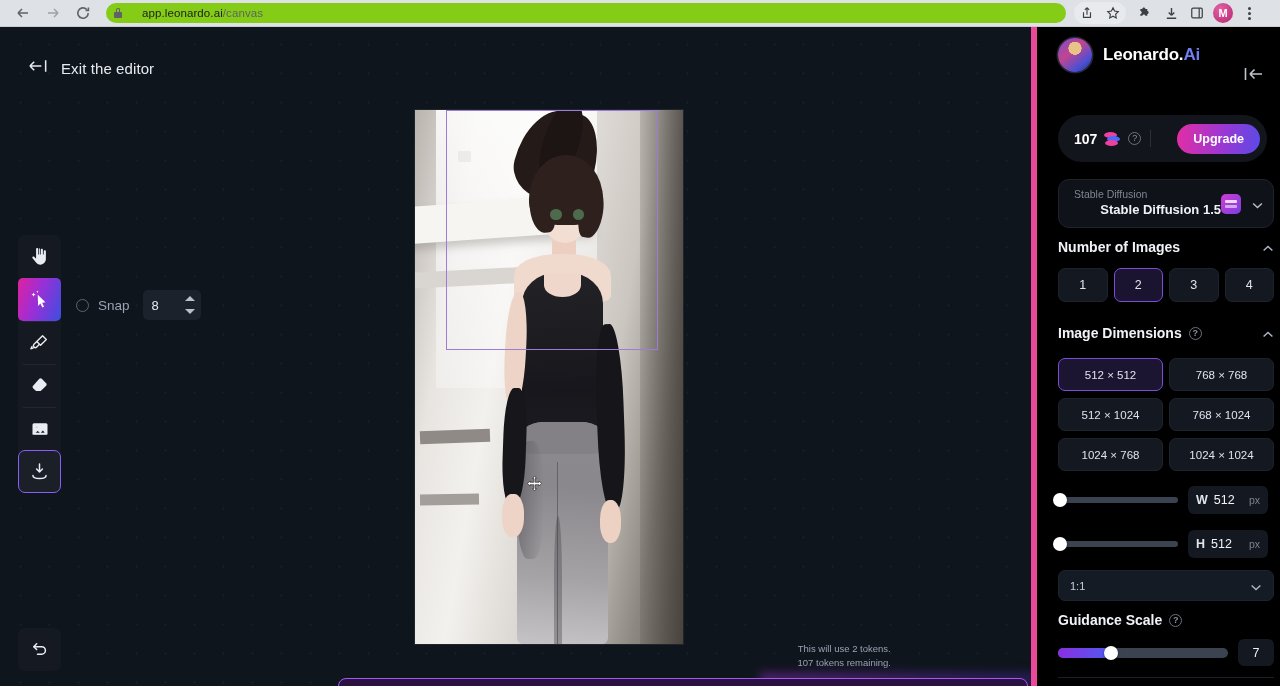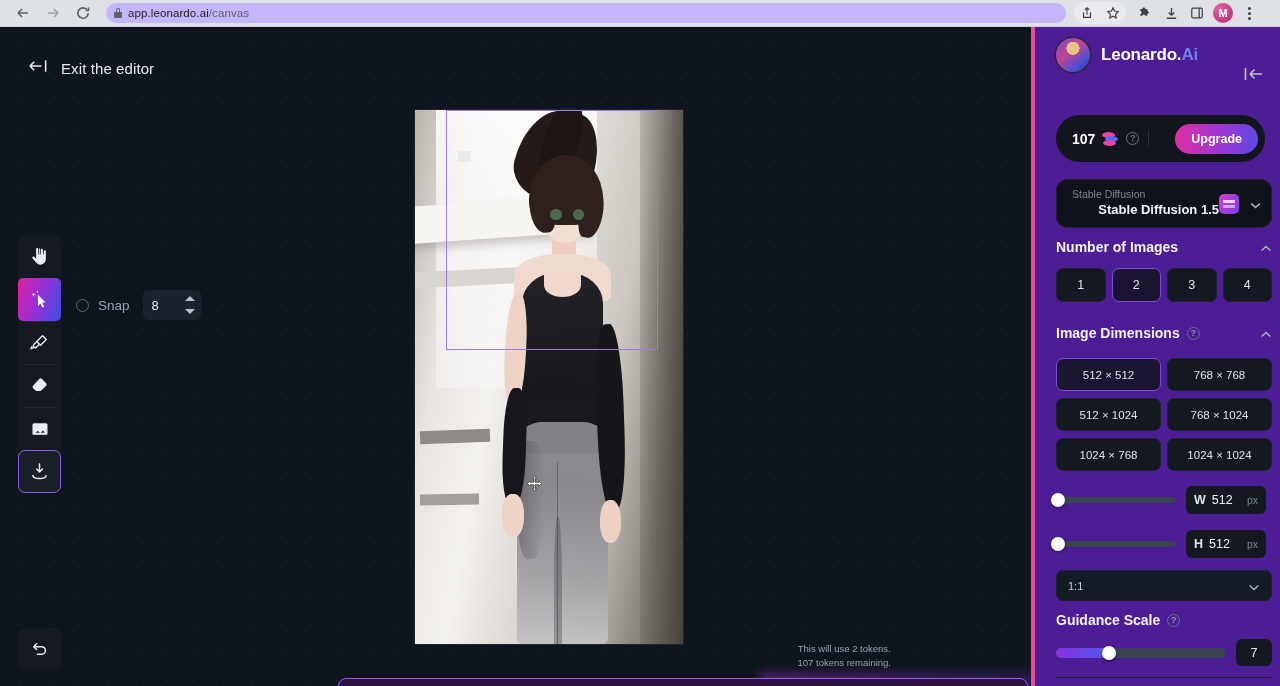--- a/index.html
+++ b/index.html
@@ -19,23 +19,23 @@
   }
   .nav-btn {
     width: 26px; height: 26px; margin-left: 4px;
     display: flex; align-items: center; justify-content: center;
     color: #5f6368;
   }
   .nav-btn:first-child { margin-left: 10px; }
   .nav-btn svg { display: block; }
   #omnibox {
     flex: 1; height: 20px; margin: 0 8px 0 10px;
-    background: #c4b5fd; border-radius: 11px;
+    background: #84cc16; border-radius: 11px;
     display: flex; align-items: center;
-    padding: 0 8px; gap: 6px;
+    padding: 0 8px; gap: 20px;
     max-width: 960px;
   }
   #omnibox .lock { width: 8px; height: 10px; position: relative; flex: none; }
   #omnibox .lock .body {
     position: absolute; bottom: 0; left: 0; width: 8px; height: 6px;
     background: #5f6368; border-radius: 1px;
   }
   #omnibox .lock .shackle {
     position: absolute; top: 0; left: 2px; width: 4px; height: 5px;
     border: 1.3px solid #5f6368; border-bottom: none;
@@ -350,22 +350,22 @@
   }
   #bottom-glow {
     position: absolute; left: 760px; bottom: 0px; width: 280px; height: 14px;
     background: linear-gradient(90deg, rgba(120,40,160,.55), rgba(70,40,170,.35));
     filter: blur(4px);
   }
 
   
   #right-panel {
     position: absolute; left: 1031px; top: 0; width: 249px; height: 659px;
-    background: #4c1d95;
-    border-left: 4px solid #ec4899;
+    background: #000000;
+    border-left: 6px solid #ec4899;
     overflow: hidden;
   }
   #brand-row {
     position: absolute; left: 21px; top: 11px;
     display: flex; align-items: center; gap: 11px;
   }
   #brand-avatar {
     width: 34px; height: 34px; border-radius: 50%;
     background:
       radial-gradient(circle at 50% 30%, #e8c489 0 22%, transparent 23%),

